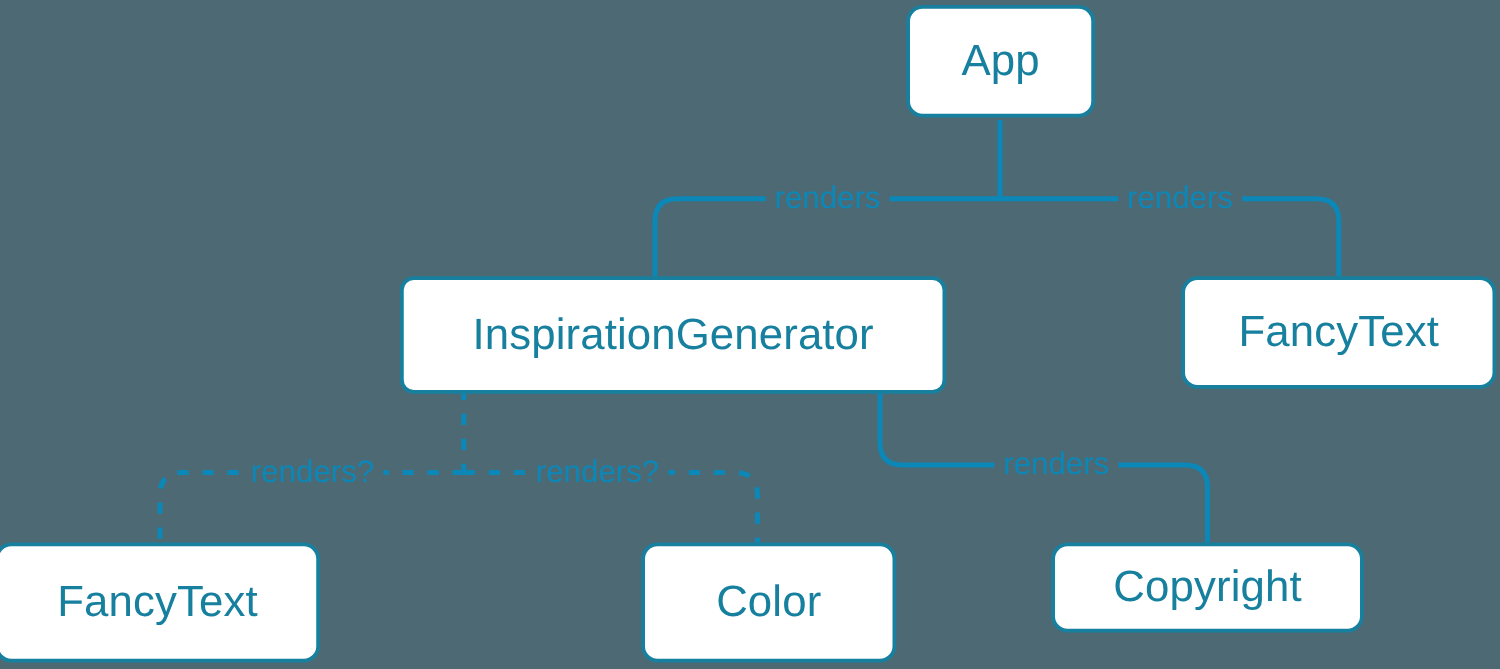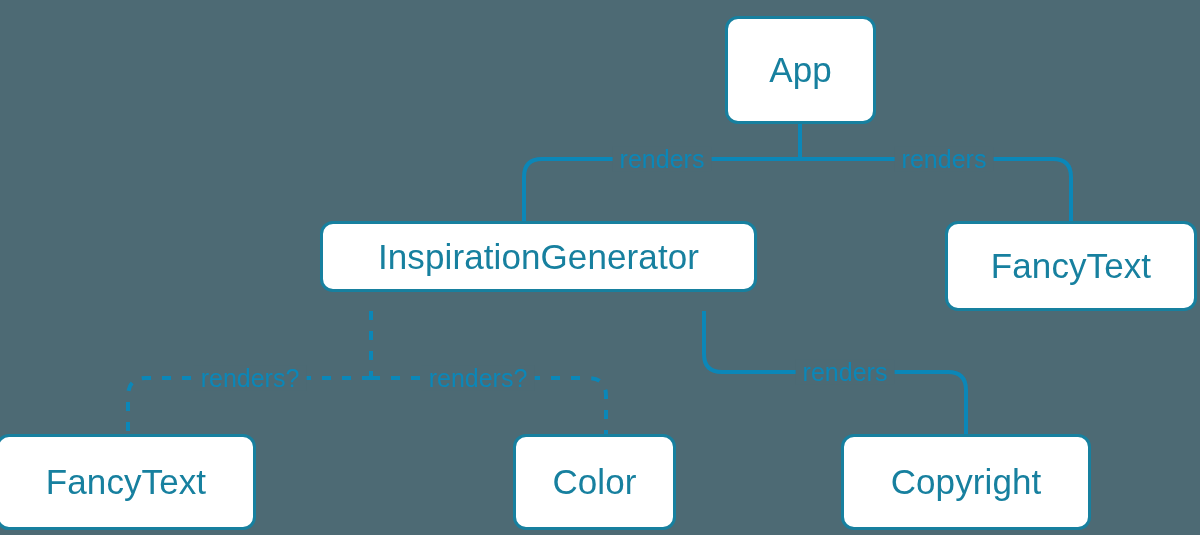--- a/index.html
+++ b/index.html
@@ -77,25 +77,25 @@
 
     <path d="M 371 378 L 588 378 Q 606 378 606 396 L 606 434" fill="none" stroke="#0b87b8" stroke-width="4" stroke-dasharray="9 11"></path>
   </svg>
 
   <div class="edge-label" style="left:662px; top:159px;">renders</div>
   <div class="edge-label" style="left:944px; top:159px;">renders</div>
   <div class="edge-label" style="left:250px; top:378px;">renders?</div>
   <div class="edge-label" style="left:478px; top:378px;">renders?</div>
   <div class="edge-label" style="left:845px; top:372px;">renders</div>
 
-  <div class="node" style="left:725px; top:16px; width:151px; height:108px;">App</div>
+  <div class="node" style="left:725px; top:4px; width:151px; height:90px;">App</div>
 
-  <div class="node" style="left:320px; top:221px; width:437px; height:71px;">InspirationGenerator</div>
+  <div class="node" style="left:320px; top:221px; width:437px; height:94px;border-radius:11px;">InspirationGenerator</div>
 
   <div class="node" style="left:945px; top:221px; width:252px; height:90px;">FancyText</div>
 
   <div class="node" style="left:-4px; top:434px; width:260px; height:96px;">FancyText</div>
 
-  <div class="node" style="left:513px; top:434px; width:163px; height:96px;">Color</div>
+  <div class="node" style="left:513px; top:434px; width:204px; height:96px;">Color</div>
 
-  <div class="node" style="left:841px; top:434px; width:250px; height:96px;">Copyright</div>
+  <div class="node" style="left:841px; top:434px; width:250px; height:72px;">Copyright</div>
 
 </div>
 
 </body></html>

